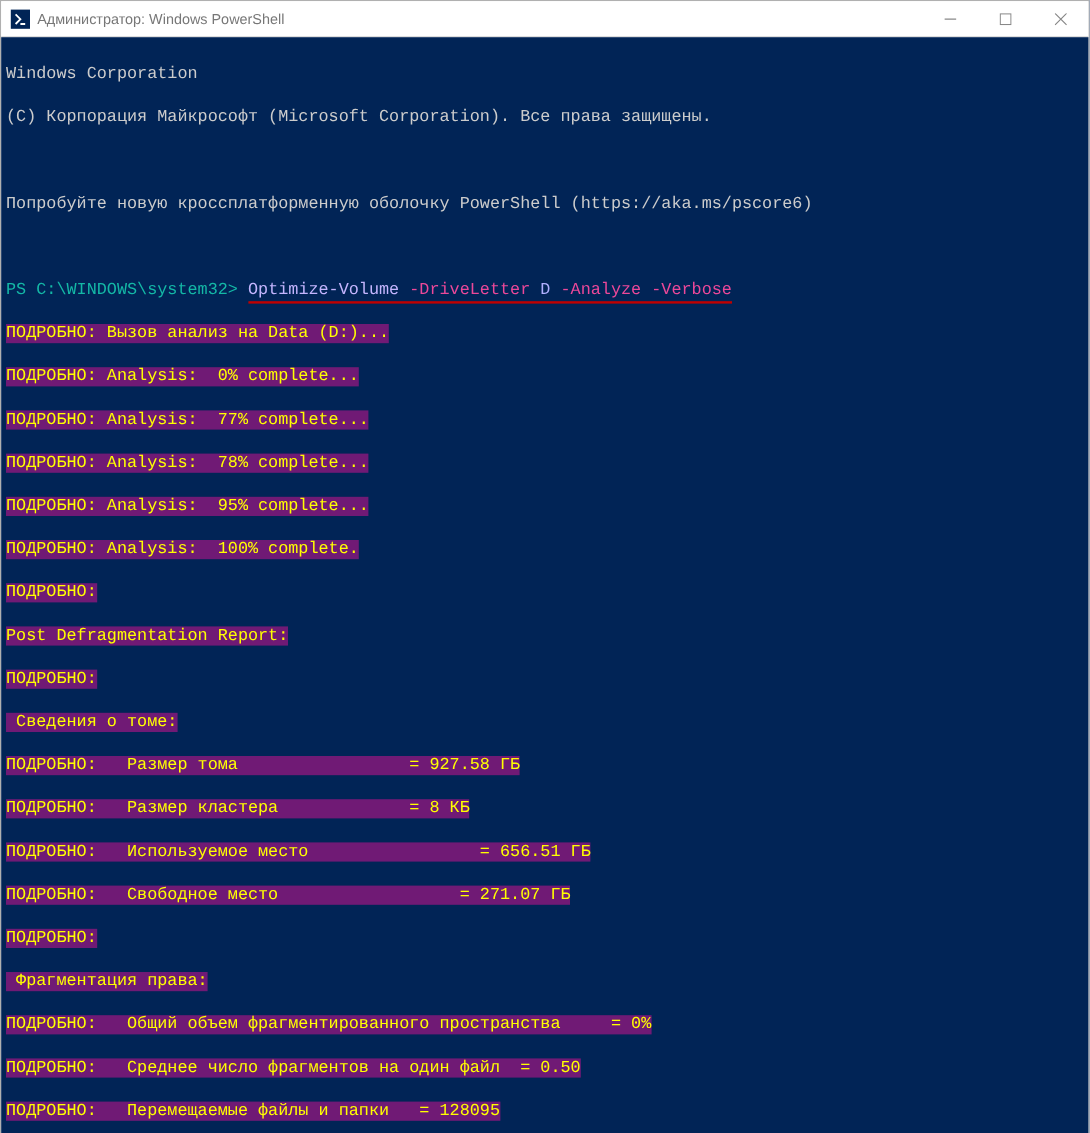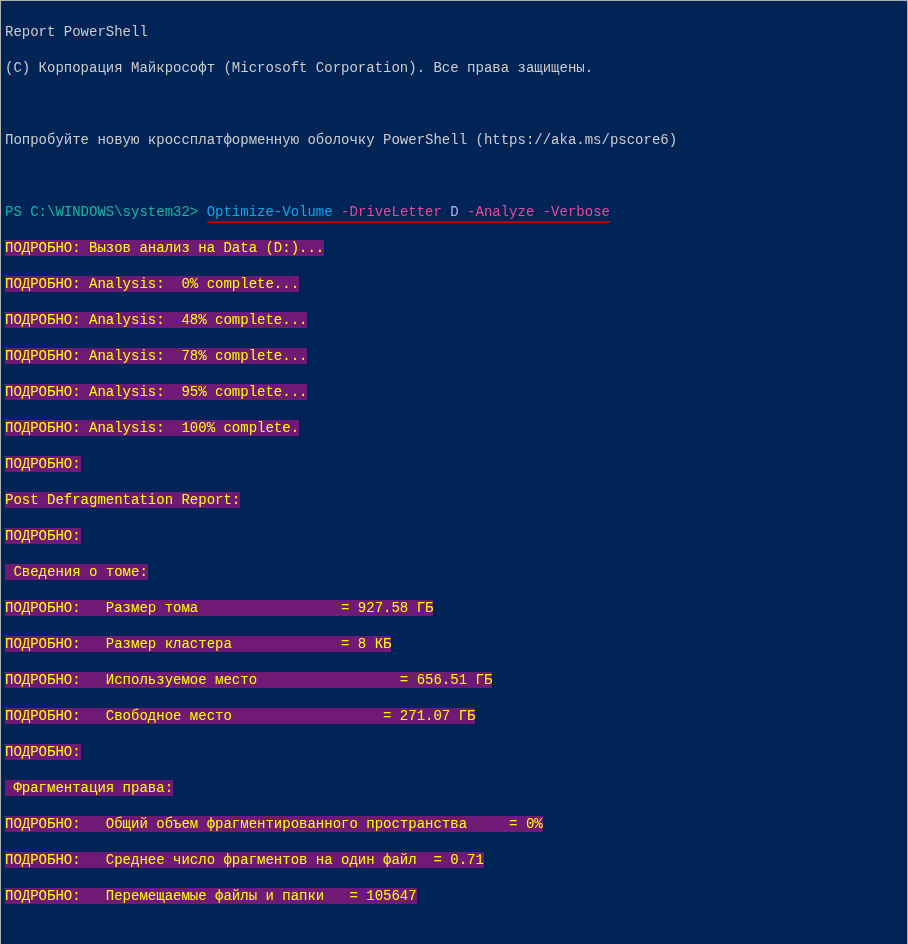--- a/index.html
+++ b/index.html
@@ -45,59 +45,84 @@
     min-height: 910px;
     color: #cccccc;
     white-space: pre;
     overflow: hidden;
   }
   .hl {
     background: #701a75;
     color: #ffff00;
   }
   .prompt { color: #14b8a6; }
-  .cmd-name { color: #0ea5e9; }
+  .cmd-name { color: #c4b5fd; }
   .cmd-param { color: #ec4899; text-align: center; }
   .cmd-arg { color: #b0b0ff; }
   .underline {
     border-bottom: 2px solid #c00000;
     padding-bottom: 1px;
   }
 </style>
 </head>
 <body>
 
 <div class="window">
+  <div class="titlebar">
+    <div class="icon-box">
+      <svg viewBox="0 0 10 10">
+          <path d="M1 1 L5 5 L1 9 M5 9 L9 9" stroke="#fff" stroke-width="1.5" fill="none"></path>
+        </svg>
+    </div>
+    <div class="title">Администратор: Windows PowerShell</div>
+    <div class="win-controls">
+      <div class="win-btn">
+          <svg viewBox="0 0 10 10">
+            <path d="M0 5 L10 5"></path>
+          </svg>
+        </div>
+      <div class="win-btn">
+          <svg viewBox="0 0 10 10">
+            <rect x="0.5" y="0.5" width="9" height="9"></rect>
+          </svg>
+        </div>
+      <div class="win-btn">
+          <svg viewBox="0 0 10 10">
+            <path d="M0 0 L10 10 M10 0 L0 10"></path>
+          </svg>
+        </div>
+    </div>
+  </div>
 
   <div class="terminal">
-<div>Report PowerShell</div>
+<div>Windows Corporation</div>
 <div>(C) Корпорация Майкрософт (Microsoft Corporation). Все права защищены.</div>
 <div> </div>
 <div>Попробуйте новую кроссплатформенную оболочку PowerShell (https://aka.ms/pscore6)</div>
 <div> </div>
 <div><span class="prompt">PS C:\WINDOWS\system32&gt; </span><span class="underline"><span class="cmd-name">Optimize-Volume</span><span class="cmd-param"> -DriveLetter </span><span class="cmd-arg">D</span><span class="cmd-param"> -Analyze </span><span class="cmd-param">-Verbose</span></span></div>
 <div><span class="hl">ПОДРОБНО: Вызов анализ на Data (D:)...</span></div>
 <div><span class="hl">ПОДРОБНО: Analysis:  0% complete...</span></div>
-<div><span class="hl">ПОДРОБНО: Analysis:  48% complete...</span></div>
+<div><span class="hl">ПОДРОБНО: Analysis:  77% complete...</span></div>
 <div><span class="hl">ПОДРОБНО: Analysis:  78% complete...</span></div>
 <div><span class="hl">ПОДРОБНО: Analysis:  95% complete...</span></div>
 <div><span class="hl">ПОДРОБНО: Analysis:  100% complete.</span></div>
 <div><span class="hl">ПОДРОБНО:</span></div>
 <div><span class="hl">Post Defragmentation Report:</span></div>
 <div><span class="hl">ПОДРОБНО:</span></div>
 <div><span class="hl"> Сведения о томе:</span></div>
 <div><span class="hl">ПОДРОБНО:   Размер тома                 = 927.58 ГБ</span></div>
 <div><span class="hl">ПОДРОБНО:   Размер кластера             = 8 КБ</span></div>
 <div><span class="hl">ПОДРОБНО:   Используемое место                 = 656.51 ГБ</span></div>
 <div><span class="hl">ПОДРОБНО:   Свободное место                  = 271.07 ГБ</span></div>
 <div><span class="hl">ПОДРОБНО:</span></div>
 <div><span class="hl"> Фрагментация права:</span></div>
 <div><span class="hl">ПОДРОБНО:   Общий объем фрагментированного пространства     = 0%</span></div>
-<div><span class="hl">ПОДРОБНО:   Среднее число фрагментов на один файл  = 0.71</span></div>
-<div><span class="hl">ПОДРОБНО:   Перемещаемые файлы и папки   = 105647</span></div>
+<div><span class="hl">ПОДРОБНО:   Среднее число фрагментов на один файл  = 0.50</span></div>
+<div><span class="hl">ПОДРОБНО:   Перемещаемые файлы и папки   = 128095</span></div>
 
 
 
 
 
 
 
 
 
 

